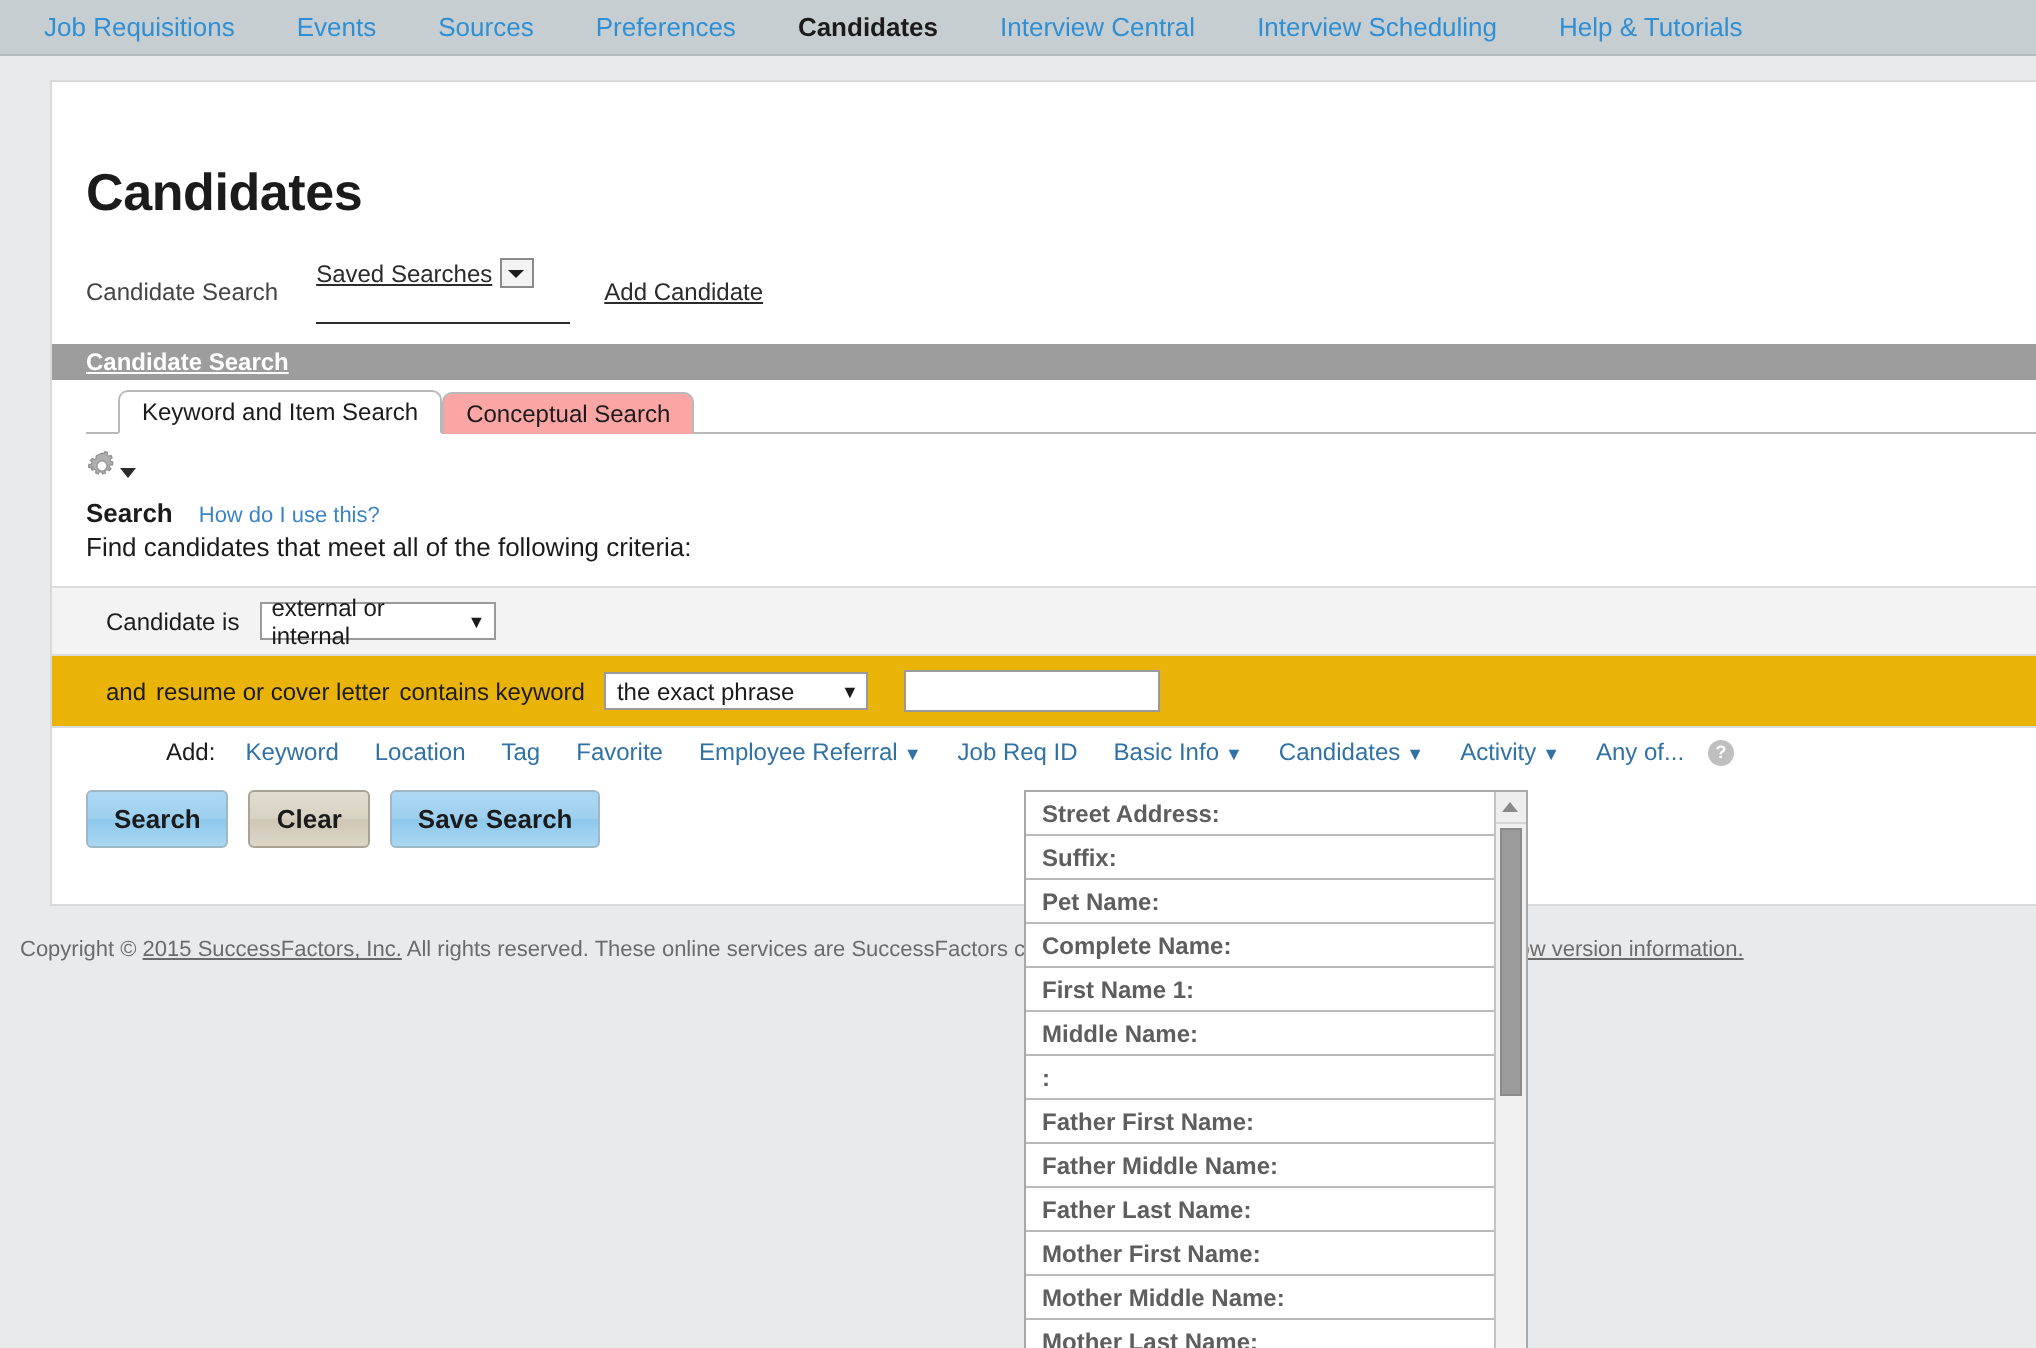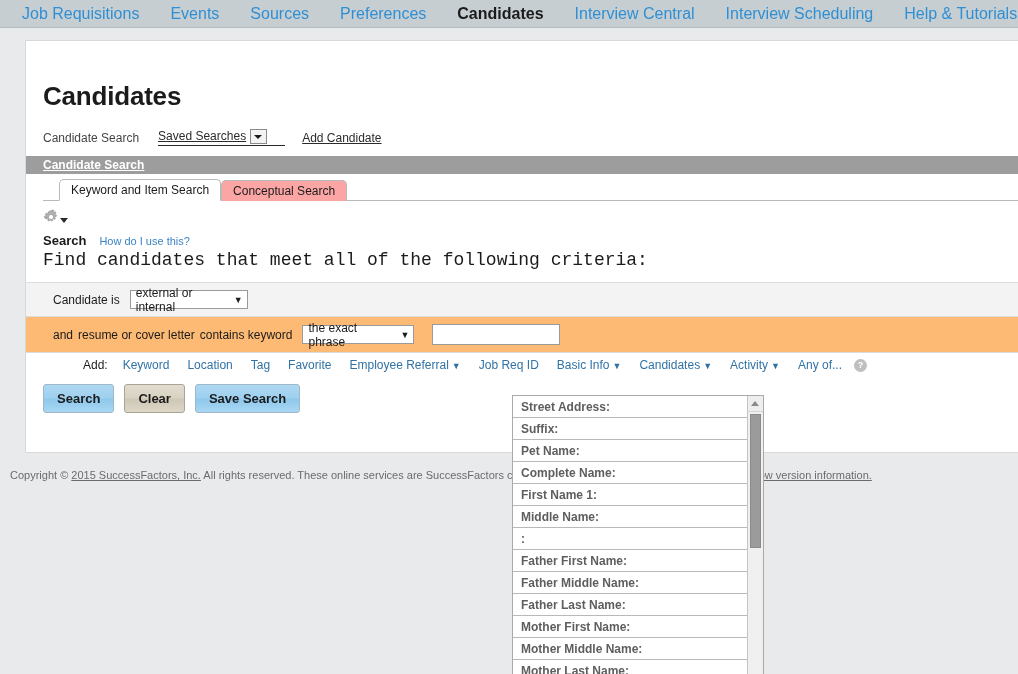--- a/index.html
+++ b/index.html
@@ -21,21 +21,21 @@
   .topnav {
     height: 28px;
     background: #c7ced2;
     border-bottom: 1px solid #b5bcc0;
     display: flex;
     align-items: center;
     padding-left: 22px;
     box-sizing: border-box;
   }
   .topnav-item {
-    font-size: 16px;
+    font-size: 13px;
     color: #2f8fd4;
     margin-right: 31px;
     white-space: nowrap;
     cursor: pointer;
   }
   .topnav-item.active {
     color: #1b1b1b;
     font-weight: bold;
   }
 
@@ -101,23 +101,23 @@
     content: "";
     position: absolute;
     left: 3px;
     top: 5px;
     border-left: 4px solid transparent;
     border-right: 4px solid transparent;
     border-top: 4px solid #1b1b1b;
   }
   .saved-underline {
     border-bottom: 1px solid #2b2b2b;
-    padding-bottom: 1px;
+    padding-bottom: 17px;
     display: inline-flex;
-    align-items: flex-start;
+    align-items: center;
     margin-right: 17px;
   }
   .saved-underline .link { margin-right: 4px; }
 
   
   .gray-band {
     margin-top: 10px;
     height: 18px;
     background: #9d9d9d;
     display: flex;
@@ -198,40 +198,39 @@
     margin-right: 13px;
   }
   .search-head .howto {
     font-size: 11px;
     color: #3b84c4;
     text-decoration: none;
     cursor: pointer;
   }
   .criteria-note {
     margin: 2px 0 0 17px;
-    font-size: 18px;
-    color: #1b1b1b;
-    font-family: Liberation Mono, monospace;
+    font-size: 13px;
+    color: #1b1b1b;
   }
 
   
   .criteria-block {
     margin-top: 12px;
     border-top: 1px solid #dcdcdc;
   }
   .criteria-row {
     display: flex;
     align-items: center;
     padding: 7px 0 7px 27px;
     background: #f3f3f3;
     border-bottom: 1px solid #dcdcdc;
     box-sizing: border-box;
     min-height: 33px;
   }
-  .criteria-row.alt { background: #fdba74; }
+  .criteria-row.alt { background: #eab308; }
   .criteria-row .txt {
     font-size: 12px;
     color: #1b1b1b;
     margin-right: 5px;
   }
   .criteria-row .txt.bold { font-weight: normal; }
 
   .sel {
     display: inline-flex;
     align-items: center;
@@ -245,21 +244,21 @@
     padding: 0 4px 0 5px;
     cursor: pointer;
     margin: 0 5px;
   }
   .sel .sel-caret {
     font-size: 9px;
     margin-left: 10px;
     color: #1b1b1b;
   }
   .sel.w-cand { width: 118px; }
-  .sel.w-phrase { width: 112px; }
+  .sel.w-phrase { width: 132px; }
 
   .text-input {
     width: 128px;
     height: 21px;
     border: 1px solid #9a9a9a;
     background: #ffffff;
     box-sizing: border-box;
     font-family: "Liberation Sans", sans-serif;
     font-size: 12px;
     padding: 0 3px;

